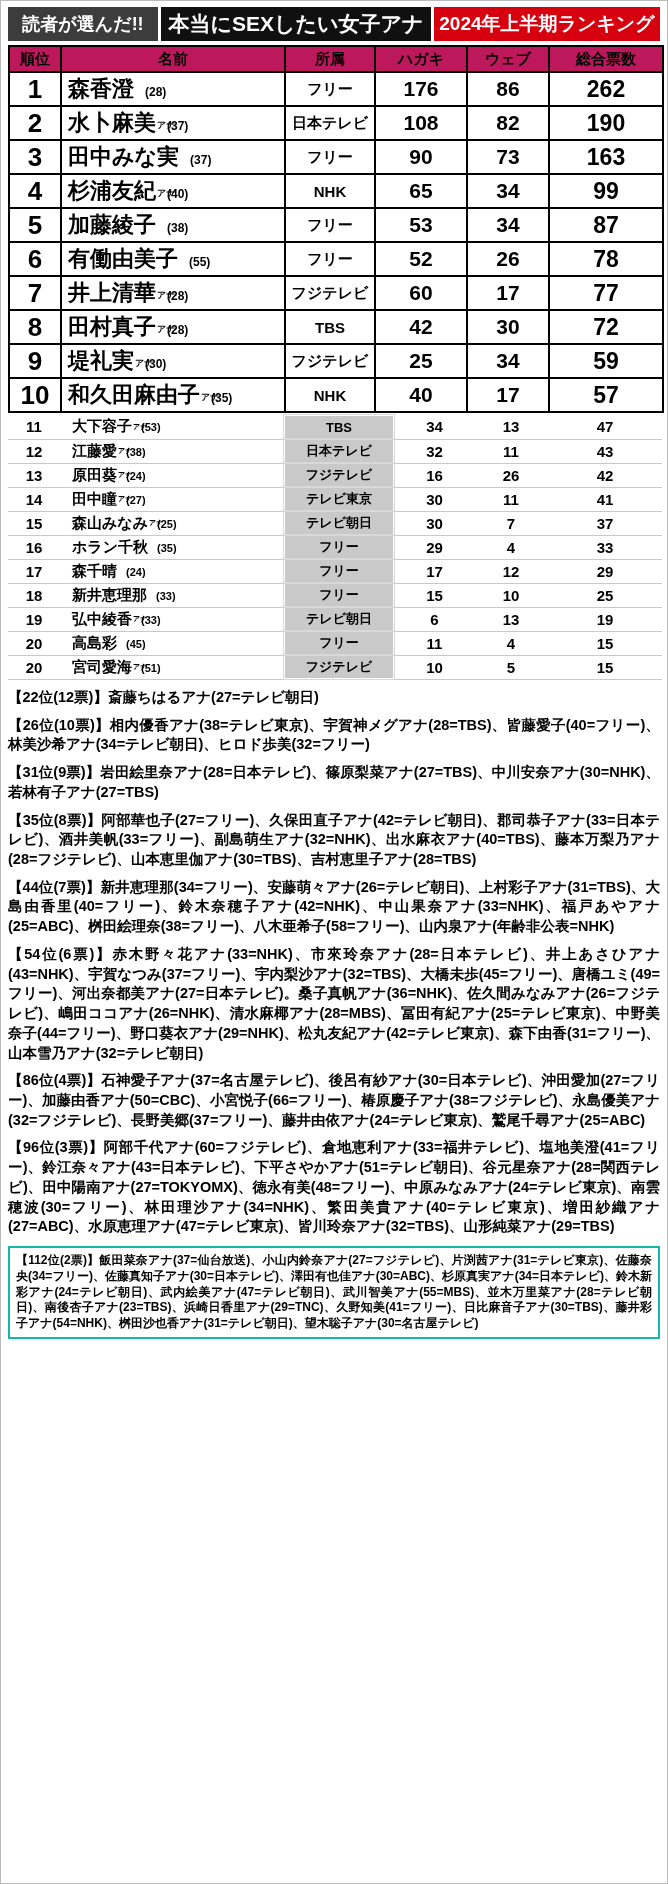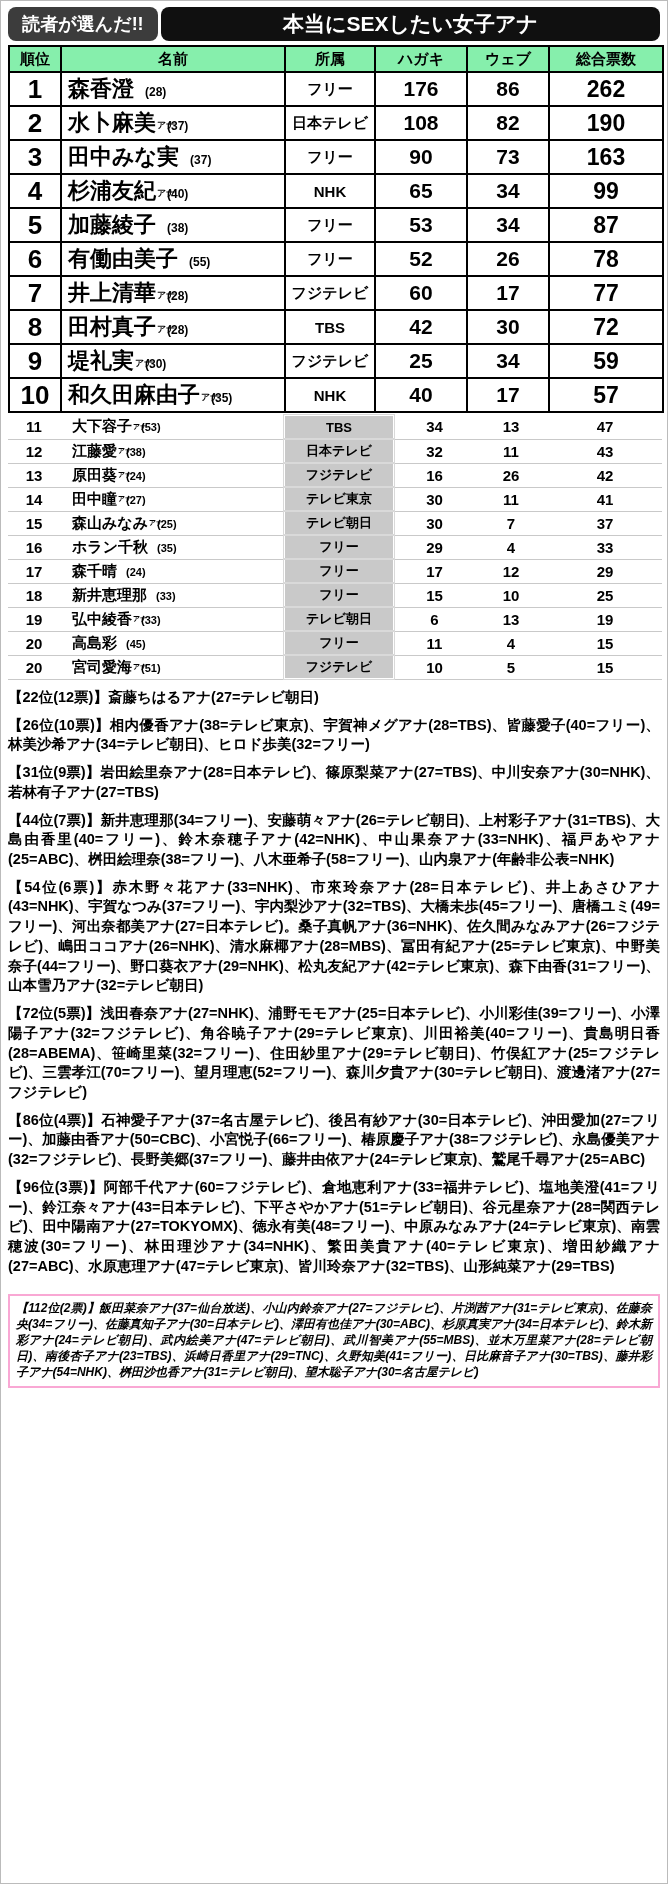--- a/index.html
+++ b/index.html
@@ -4,28 +4,28 @@
 <style>
   * { box-sizing: border-box; margin: 0; padding: 0; }
   html,body { background:#fff; }
   body {
     width: 668px; height: 1884px; overflow: hidden;
     font-family: "Liberation Sans", "DejaVu Sans", sans-serif;
     color:#000; padding: 6px 7px; border:1px solid #bbb;
   }
   
   .header-strip { display:flex; gap:3px; height:34px; margin-bottom:4px; }
-  .badge { color:#fff; font-weight:bold; display:flex; align-items:center; justify-content:center; white-space:nowrap;border-radius:8px; }
+  .badge { color:#fff; font-weight:bold; display:flex; align-items:center; justify-content:center; white-space:nowrap; }
   .badge1 { background:#3c3c3c; flex:0 0 150px; font-size:18px; }
   .badge2 { background:#101010; flex:1 1 auto; font-size:21px; }
   .badge3 { background:#d7000f; flex:0 0 226px; font-size:19px; }
 
   
   table { border-collapse:collapse; width:654px; table-layout:fixed; }
-  .maintbl th { background:#86efac; border:2px solid #000; font-size:15px; height:26px; font-weight:bold; }
+  .maintbl th { background:#be185d; border:2px solid #000; font-size:15px; height:26px; font-weight:bold; }
   .maintbl td { border:2px solid #000; background:#fff; }
   .maintbl tr.trow { height:34px; }
   td.rank  { font-size:26px; font-weight:bold; text-align:center; }
   td.name  { padding-left:6px; white-space:nowrap; overflow:hidden; }
   .nm  { font-size:22px; font-weight:bold;margin-top:31px; }
   .ana { font-size:9px; font-weight:bold; display:inline-block; width:10px; line-height:0.95; word-break:break-all; vertical-align:middle; margin-left:1px; }
   .age { font-size:12px; font-weight:bold; }
   td.aff   { font-size:15px; font-weight:bold; text-align:center; white-space:nowrap; }
   td.num   { font-size:21px; font-weight:bold; text-align:center; }
   td.total { font-size:23px; font-weight:bold; text-align:center; }
@@ -39,28 +39,29 @@
   .subtbl .nm  { font-size:15px; }
   .subtbl .ana { font-size:7px; width:8px; }
   .subtbl .age { font-size:11px; }
   .subtbl td.aff { background:#c9c9c9; border:2px solid #fff; border-bottom:2px solid #fff; outline:1px solid #d9d9d9; font-size:13px; }
   .subtbl td.num, .subtbl td.total { font-size:15px; }
 
   
   .blocks { margin-top:8px; }
   .block { font-size:14.5px; line-height:1.36; text-align:justify; margin-top:8px; font-weight:bold; letter-spacing:0; }
   .block .lbl { font-weight:bold; }
-  .block112 { border:2px solid #f9a8d4; padding:5px 6px; font-size:12px; line-height:1.32; margin-top:18px; font-weight:bold; text-align:justify;font-style:italic; }
+  .block112 { border:2px solid #14b8a6; padding:5px 6px; font-size:12px; line-height:1.32; margin-top:9px; font-weight:bold; text-align:justify; }
 </style>
 </head>
 <body>
 
 <div class="header-strip">
   <div class="badge badge1">読者が選んだ!!</div>
   <div class="badge badge2">本当にSEXしたい女子アナ</div>
+  <div class="badge badge3">2024年上半期ランキング</div>
 </div>
 
 <table class="maintbl">
   <colgroup>
       <col style="width:52px">
       <col style="width:224px">
       <col style="width:90px">
       <col style="width:92px">
       <col style="width:82px">
       <col style="width:114px">
@@ -255,19 +256,19 @@
     <td class="num">5</td>
     <td class="total">15</td>
   </tr>
 </tbody>
   </table>
 
 <div class="blocks">
   <p class="block"><span class="lbl">【22位(12票)】</span><span>斎藤ちはるアナ(27=テレビ朝日)</span></p>
   <p class="block"><span class="lbl">【26位(10票)】</span><span>相内優香アナ(38=テレビ東京)、宇賀神メグアナ(28=TBS)、皆藤愛子(40=フリー)、林美沙希アナ(34=テレビ朝日)、ヒロド歩美(32=フリー)</span></p>
   <p class="block"><span class="lbl">【31位(9票)】</span><span>岩田絵里奈アナ(28=日本テレビ)、篠原梨菜アナ(27=TBS)、中川安奈アナ(30=NHK)、若林有子アナ(27=TBS)</span></p>
+  <p class="block"><span class="lbl">【35位(8票)】</span><span>阿部華也子(27=フリー)、久保田直子アナ(42=テレビ朝日)、郡司恭子アナ(33=日本テレビ)、酒井美帆(33=フリー)、副島萌生アナ(32=NHK)、出水麻衣アナ(40=TBS)、藤本万梨乃アナ(28=フジテレビ)、山本恵里伽アナ(30=TBS)、吉村恵里子アナ(28=TBS)</span></p>
   <p class="block"><span class="lbl">【44位(7票)】</span><span>新井恵理那(34=フリー)、安藤萌々アナ(26=テレビ朝日)、上村彩子アナ(31=TBS)、大島由香里(40=フリー)、鈴木奈穂子アナ(42=NHK)、中山果奈アナ(33=NHK)、福戸あやアナ(25=ABC)、桝田絵理奈(38=フリー)、八木亜希子(58=フリー)、山内泉アナ(年齢非公表=NHK)</span></p>
   <p class="block"><span class="lbl">【54位(6票)】</span><span>赤木野々花アナ(33=NHK)、市來玲奈アナ(28=日本テレビ)、井上あさひアナ(43=NHK)、宇賀なつみ(37=フリー)、宇内梨沙アナ(32=TBS)、大橋未歩(45=フリー)、唐橋ユミ(49=フリー)、河出奈都美アナ(27=日本テレビ)。桑子真帆アナ(36=NHK)、佐久間みなみアナ(26=フジテレビ)、嶋田ココアナ(26=NHK)、清水麻椰アナ(28=MBS)、冨田有紀アナ(25=テレビ東京)、中野美奈子(44=フリー)、野口葵衣アナ(29=NHK)、松丸友紀アナ(42=テレビ東京)、森下由香(31=フリー)、山本雪乃アナ(32=テレビ朝日)</span></p>
-  <p class="block"><span class="lbl">【72位(5票)】</span><span>浅田春奈アナ(27=NHK)、浦野モモアナ(25=日本テレビ)、小川彩佳(39=フリー)、小澤陽子アナ(32=フジテレビ)、角谷暁子アナ(29=テレビ東京)、川田裕美(40=フリー)、貴島明日香(28=ABEMA)、笹崎里菜(32=フリー)、住田紗里アナ(29=テレビ朝日)、竹俣紅アナ(25=フジテレビ)、三雲孝江(70=フリー)、望月理恵(52=フリー)、森川夕貴アナ(30=テレビ朝日)、渡邊渚アナ(27=フジテレビ)</span></p>
   <p class="block"><span class="lbl">【86位(4票)】</span><span>石神愛子アナ(37=名古屋テレビ)、後呂有紗アナ(30=日本テレビ)、沖田愛加(27=フリー)、加藤由香アナ(50=CBC)、小宮悦子(66=フリー)、椿原慶子アナ(38=フジテレビ)、永島優美アナ(32=フジテレビ)、長野美郷(37=フリー)、藤井由依アナ(24=テレビ東京)、鷲尾千尋アナ(25=ABC)</span></p>
   <p class="block"><span class="lbl">【96位(3票)】</span><span>阿部千代アナ(60=フジテレビ)、倉地恵利アナ(33=福井テレビ)、塩地美澄(41=フリー)、鈴江奈々アナ(43=日本テレビ)、下平さやかアナ(51=テレビ朝日)、谷元星奈アナ(28=関西テレビ)、田中陽南アナ(27=TOKYOMX)、徳永有美(48=フリー)、中原みなみアナ(24=テレビ東京)、南雲穂波(30=フリー)、林田理沙アナ(34=NHK)、繁田美貴アナ(40=テレビ東京)、増田紗織アナ(27=ABC)、水原恵理アナ(47=テレビ東京)、皆川玲奈アナ(32=TBS)、山形純菜アナ(29=TBS)</span></p>
   <p class="block112"><span class="lbl">【112位(2票)】</span><span>飯田菜奈アナ(37=仙台放送)、小山内鈴奈アナ(27=フジテレビ)、片渕茜アナ(31=テレビ東京)、佐藤奈央(34=フリー)、佐藤真知子アナ(30=日本テレビ)、澤田有也佳アナ(30=ABC)、杉原真実アナ(34=日本テレビ)、鈴木新彩アナ(24=テレビ朝日)、武内絵美アナ(47=テレビ朝日)、武川智美アナ(55=MBS)、並木万里菜アナ(28=テレビ朝日)、南後杏子アナ(23=TBS)、浜崎日香里アナ(29=TNC)、久野知美(41=フリー)、日比麻音子アナ(30=TBS)、藤井彩子アナ(54=NHK)、桝田沙也香アナ(31=テレビ朝日)、望木聡子アナ(30=名古屋テレビ)</span></p>
 </div>
 
 </body></html>

